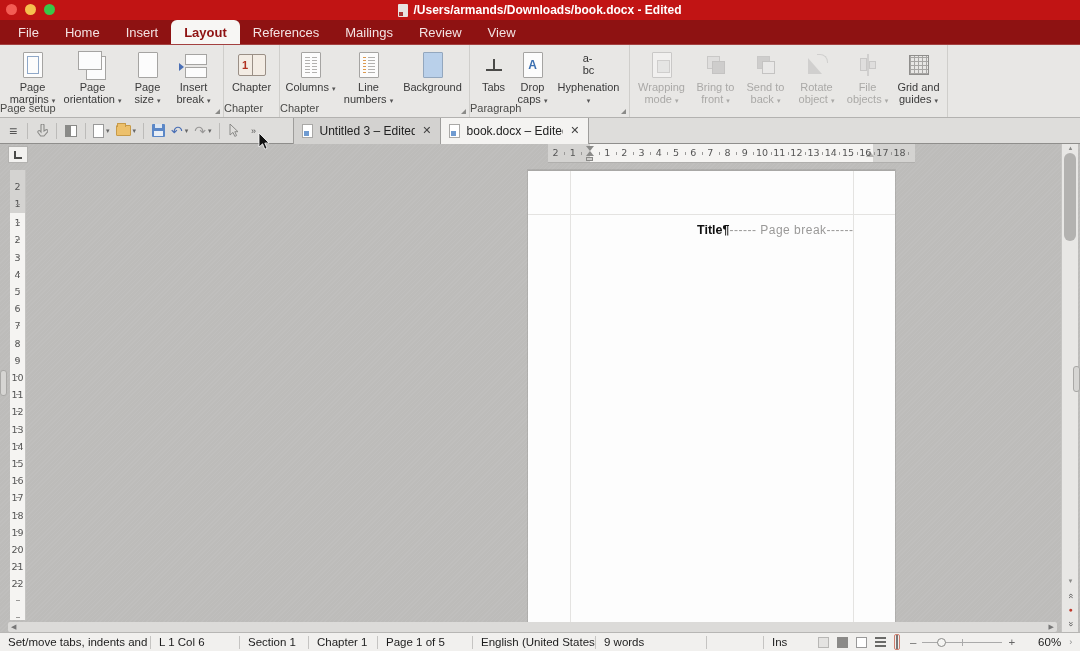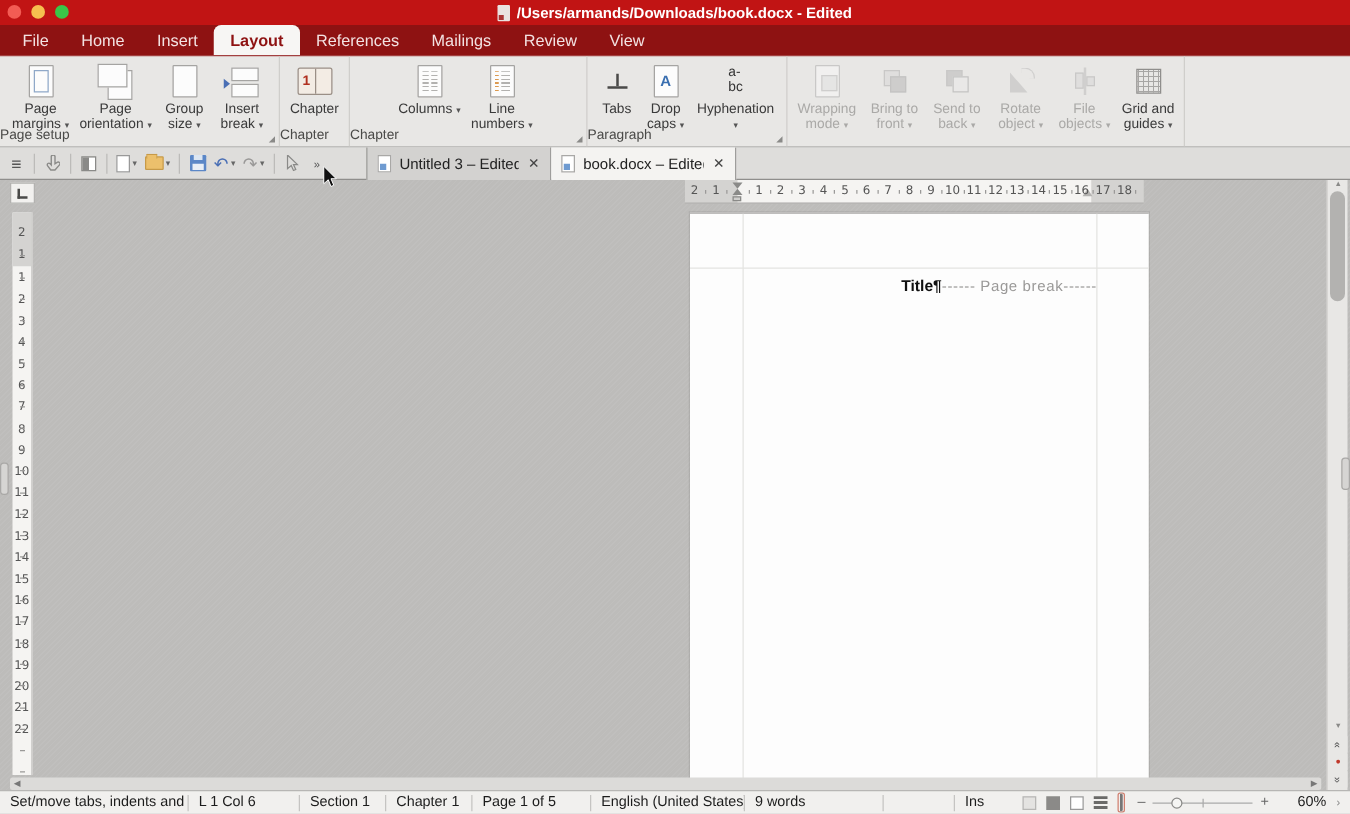--- a/index.html
+++ b/index.html
@@ -156,21 +156,21 @@
   .rind { position:absolute; left:318px; top:7px; width:0; height:0;
     border-left:4px solid transparent; border-right:4px solid transparent; border-bottom:6px solid #b5b4b2; }
 
   #v-ruler { position:absolute; left:10px; top:26px; width:16px; height:450px;
     background:#f5f4f2; border-right:1px solid #c5c4c2; overflow:hidden; }
   #v-ruler .mzone { position:absolute; left:0; right:0; top:0; height:43px; background:#d4d3d1; }
   .vnum { position:absolute; left:0; right:0; text-align:center; font-size:9.5px; color:#555;
     font-family:"DejaVu Sans", sans-serif; }
   .vtick { position:absolute; left:6px; width:4px; height:1px; background:#9a9998; }
 
-  #page { position:absolute; left:552px; top:26px; width:367px; height:479px; background:#fdfdfd;
+  #page { position:absolute; left:528px; top:26px; width:367px; height:479px; background:#fdfdfd;
     border-top:1px solid #a9a8a6; box-shadow:0 0 0 1px rgba(0,0,0,.08); }
   .mg-v { position:absolute; top:0; bottom:0; width:1px; background:#e4e3e1; }
   .mg-h { position:absolute; left:0; right:0; height:1px; background:#e4e3e1; }
   #para-line { position:absolute; left:169px; top:49px; white-space:nowrap; }
   #para-line .t { font-size:12.5px; font-weight:bold; color:#111; }
   #para-line .pb { font-size:12px; color:#9a9998; letter-spacing:.5px; }
 
   
   #vscroll { position:absolute; left:1061px; top:0; width:17px; height:488px;
     background:#e8e7e5; border-left:1px solid #c5c4c2; }
@@ -252,21 +252,21 @@
         <div class="rbtn" style="width:66px">
           <div class="icon">
               <div class="orient"></div>
             </div>
           <div class="lbl"><span>Page orientation</span> <span class="caret">▾</span></div>
         </div>
         <div class="rbtn" style="width:44px">
           <div class="icon">
               <div class="pg"></div>
             </div>
-          <div class="lbl"><span>Group size</span> <span class="caret">▾</span></div>
+          <div class="lbl"><span>Page size</span> <span class="caret">▾</span></div>
         </div>
         <div class="rbtn" style="width:48px">
           <div class="icon">
               <div class="brk">
                 <span class="arr"></span>
               </div>
             </div>
           <div class="lbl"><span>Insert break</span> <span class="caret">▾</span></div>
         </div>
       </div>
@@ -291,20 +291,26 @@
           <div class="icon">
               <div class="pg cols"></div>
             </div>
           <div class="lbl"><span>Columns</span> <span class="caret">▾</span></div>
         </div>
         <div class="rbtn" style="width:62px">
           <div class="icon">
               <div class="pg lnum"></div>
             </div>
           <div class="lbl"><span>Line numbers</span> <span class="caret">▾</span></div>
+        </div>
+        <div class="rbtn" style="width:66px">
+          <div class="icon">
+              <div class="pg bg"></div>
+            </div>
+          <div class="lbl"><span>Background</span></div>
         </div>
       </div>
       <div class="cap">Chapter</div>
     </div>
 
     <div class="rgroup has-launcher" style="width:160px">
       <div class="btns">
         <div class="rbtn" style="width:36px">
           <div class="icon">
               <div class="tabstop"></div>

